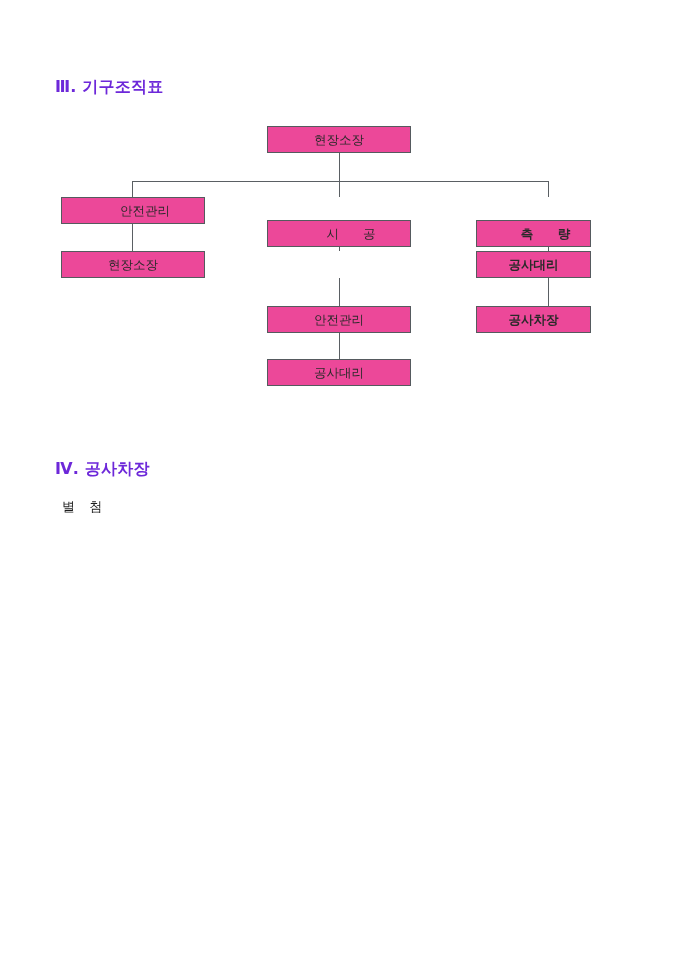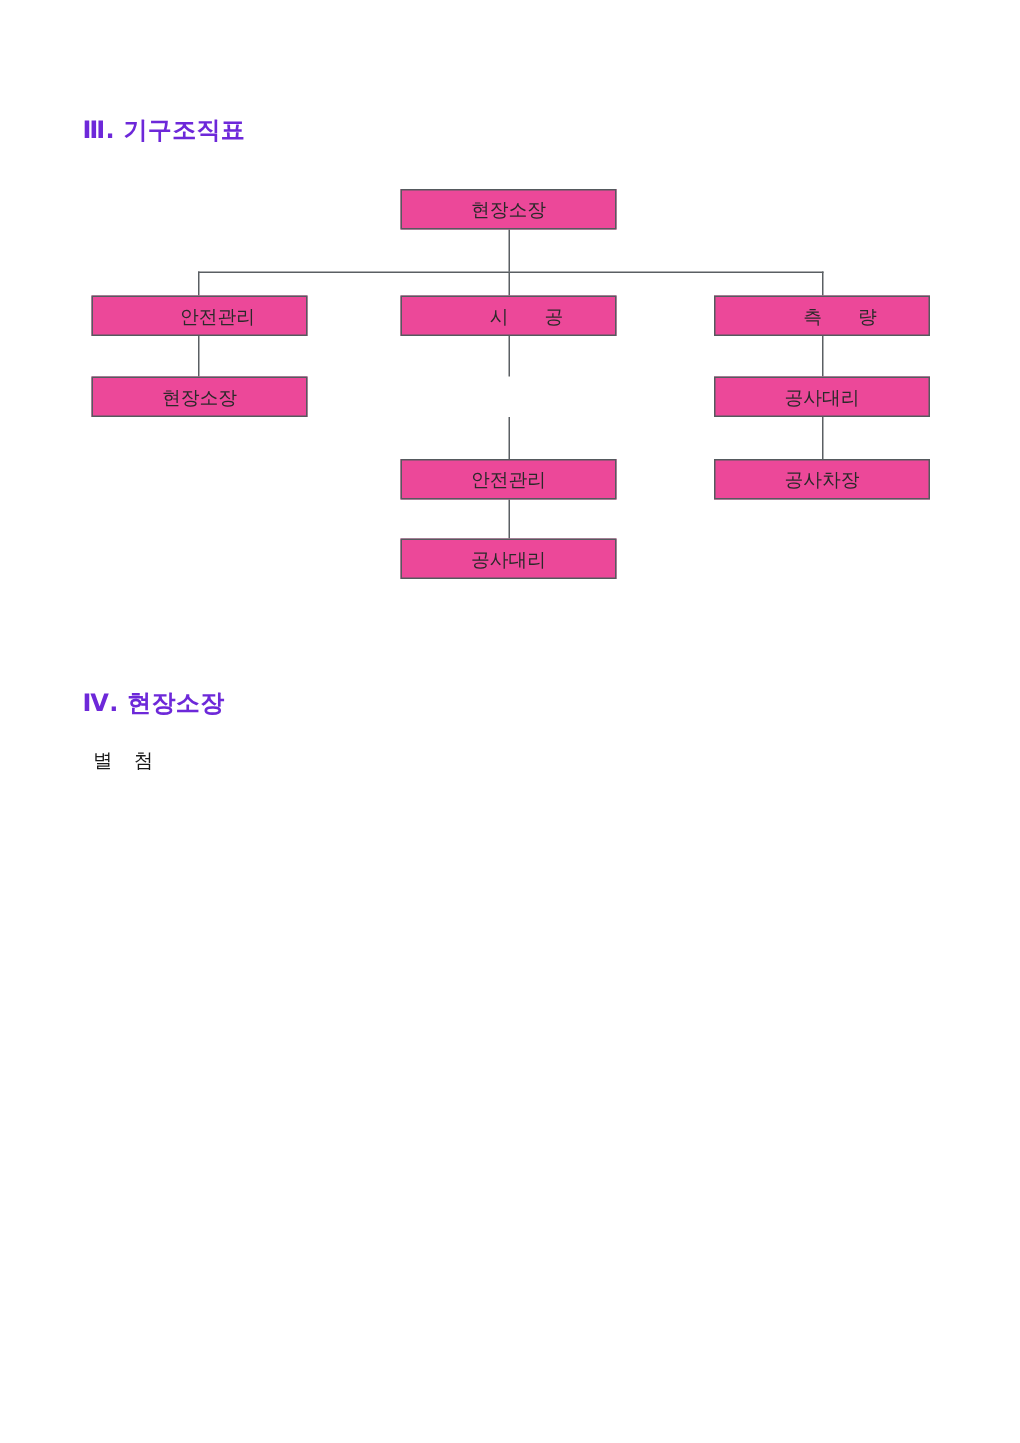--- a/index.html
+++ b/index.html
@@ -58,26 +58,26 @@
     box-sizing: border-box;
     border: 1px solid #555a5e;
     background: #ec4899;
     height: 27px;
     line-height: 25px;
     text-align: center;
     font-size: 12.5px;
     color: #2a2a2a;
     white-space: nowrap;
   }
-  .node.spaced { letter-spacing: 10px; text-indent: 10px; }
+  .node.spaced { letter-spacing: 10px; text-indent: 10px; margin-top: 23px; }
 
   
   .col-left   { left: 61px;  width: 144px; }
   .col-mid    { left: 267px; width: 144px; }
-  .col-right  { left: 476px; width: 144px; }
+  .col-right  { left: 476px; width: 115px; font-weight: bold; }
 
   
   .row-1 { top: 126px; }
   .row-2 { top: 197px; padding-left: 24px; }
   .row-3 { top: 251px; }
   .row-4 { top: 306px; }
   .row-5 { top: 359px; }
 
   
   .conn {
@@ -136,17 +136,17 @@
 
     <div class="node col-left row-3">현장소장</div>
 
     <div class="node col-mid row-4">안전관리</div>
     <div class="node col-mid row-5">공사대리</div>
 
     <div class="node col-right row-3">공사대리</div>
     <div class="node col-right row-4">공사차장</div>
   </div>
 
-  <div class="section-heading" id="heading-sched">Ⅳ. 현장소장</div>
+  <div class="section-heading" id="heading-sched">Ⅳ. 공사차장</div>
 
   <div class="body-note">별 첨</div>
 
 </div>
 
 </body></html>

